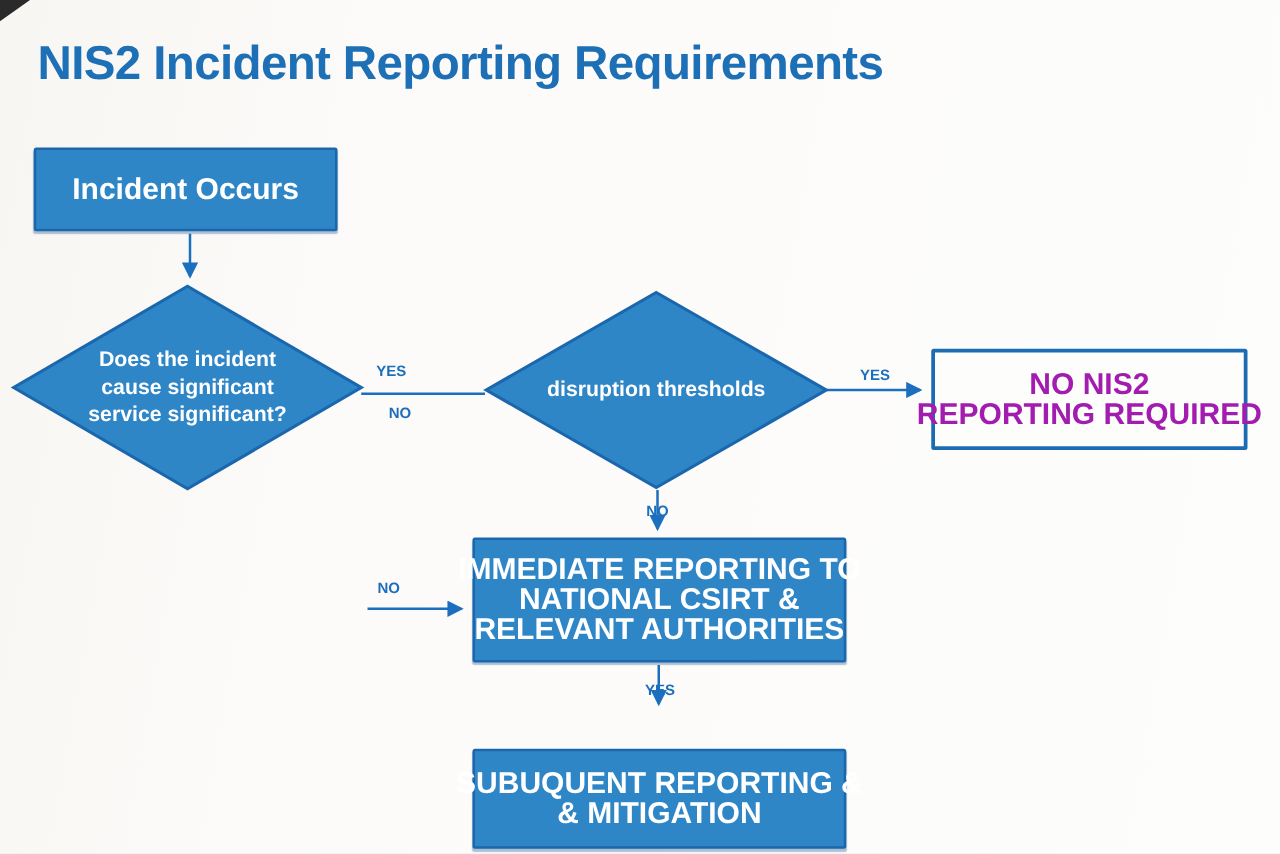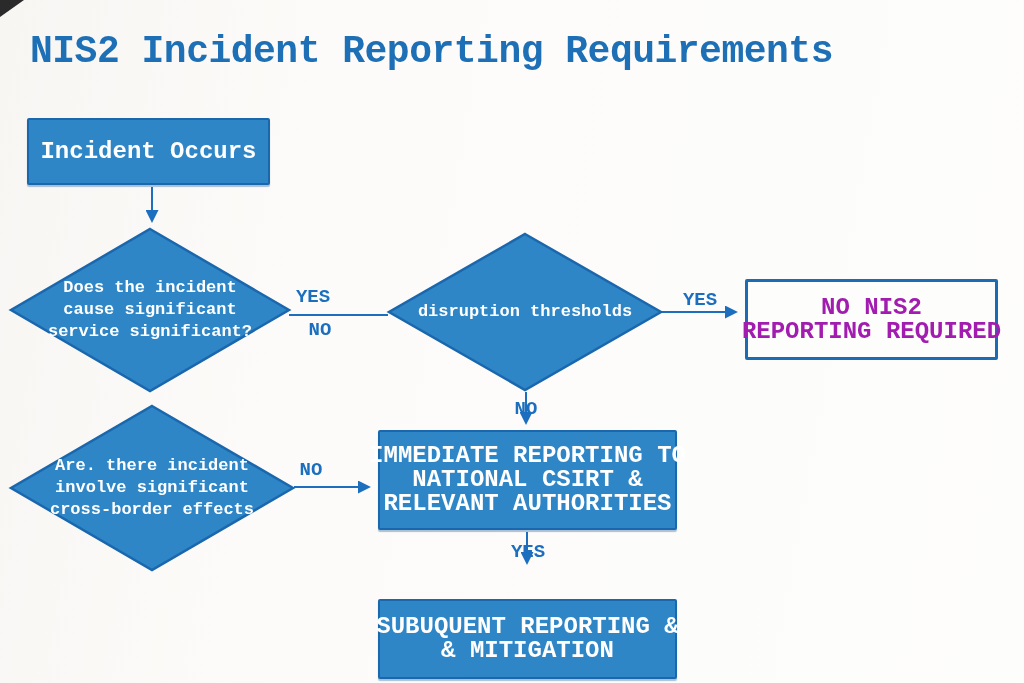--- a/index.html
+++ b/index.html
@@ -1,19 +1,19 @@
 <!DOCTYPE html>
 <html><head>
 <meta charset="utf-8">
 <style>
   html,body{margin:0;padding:0;background:#e8e8e8;}
   .canvas{
     position:relative;width:1024px;height:683px;overflow:hidden;
     background:linear-gradient(100deg,#f7f6f3 0%,#fcfbf9 30%,#fdfdfc 100%);
-    font-family:Liberation Mono, monospace;
+    font-family:Liberation Sans, sans-serif;
   }
   .corner-mark{
     position:absolute;left:0;top:0;width:24px;height:17px;
     background:#2a2a2a;clip-path:polygon(0 0,100% 0,0 100%);
   }
   .page-title{
     position:absolute;left:30px;top:30px;
     font-size:38px;font-weight:bold;letter-spacing:-0.5px;
     color:#1d6fb6;white-space:nowrap;
   }
@@ -32,21 +32,21 @@
   .node .line{font-size:24px;font-weight:bold;line-height:24px;white-space:nowrap;}
   .diamond{position:absolute;}
   .diamond svg{position:absolute;left:0;top:0;display:block;}
   .diamond .dtext{
     position:absolute;inset:0;display:flex;flex-direction:column;
     align-items:center;justify-content:center;text-align:center;color:#ffffff;
   }
   .diamond .dtext .line{font-size:17px;font-weight:bold;line-height:22px;white-space:nowrap;}
   .edge-label{
     position:absolute;transform:translate(-50%,-50%);
-    font-size:19px;font-weight:bold;color:#1c6fbe;white-space:nowrap;
+    font-size:12px;font-weight:bold;color:#1c6fbe;white-space:nowrap;
   }
   .connectors{position:absolute;left:0;top:0;pointer-events:none;}
 </style>
 </head>
 <body>
 
 <div class="canvas">
 
   <div class="corner-mark"></div>
 
@@ -83,30 +83,20 @@
 
   <div class="diamond" style="left:386px;top:231px;width:278px;height:162px;">
     <svg width="278" height="162">
       <polygon points="139,3 275,81 139,159 3,81" fill="#2e86c7" stroke="#1a67ad" stroke-width="2.5"></polygon>
     </svg>
     <div class="dtext">
       <div class="line">disruption thresholds</div>
     </div>
   </div>
 
-  <div class="diamond" style="left:8px;top:403px;width:288px;height:170px;">
-    <svg width="288" height="170">
-      <polygon points="144,3 285,85 144,167 3,85" fill="#2e86c7" stroke="#1a67ad" stroke-width="2.5"></polygon>
-    </svg>
-    <div class="dtext">
-      <div class="line">Are. there incident</div>
-      <div class="line">involve significant</div>
-      <div class="line">cross-border effects</div>
-    </div>
-  </div>
 
   <div class="node outlined" style="left:745px;top:279px;width:253px;height:81px;">
     <div class="line">NO NIS2</div>
     <div class="line">REPORTING REQUIRED</div>
   </div>
 
   <div class="node filled" style="left:378px;top:430px;width:299px;height:100px;">
     <div class="line">IMMEDIATE REPORTING TO</div>
     <div class="line">NATIONAL CSIRT &amp;</div>
     <div class="line">RELEVANT AUTHORITIES</div>

